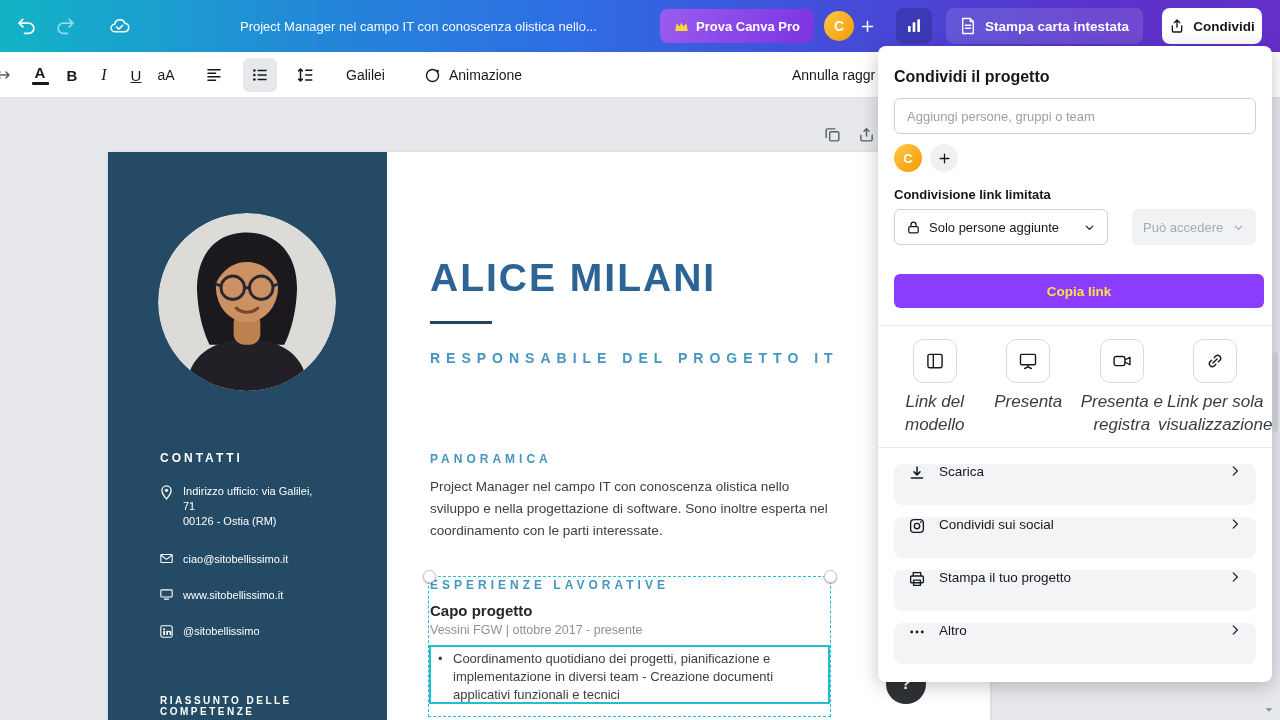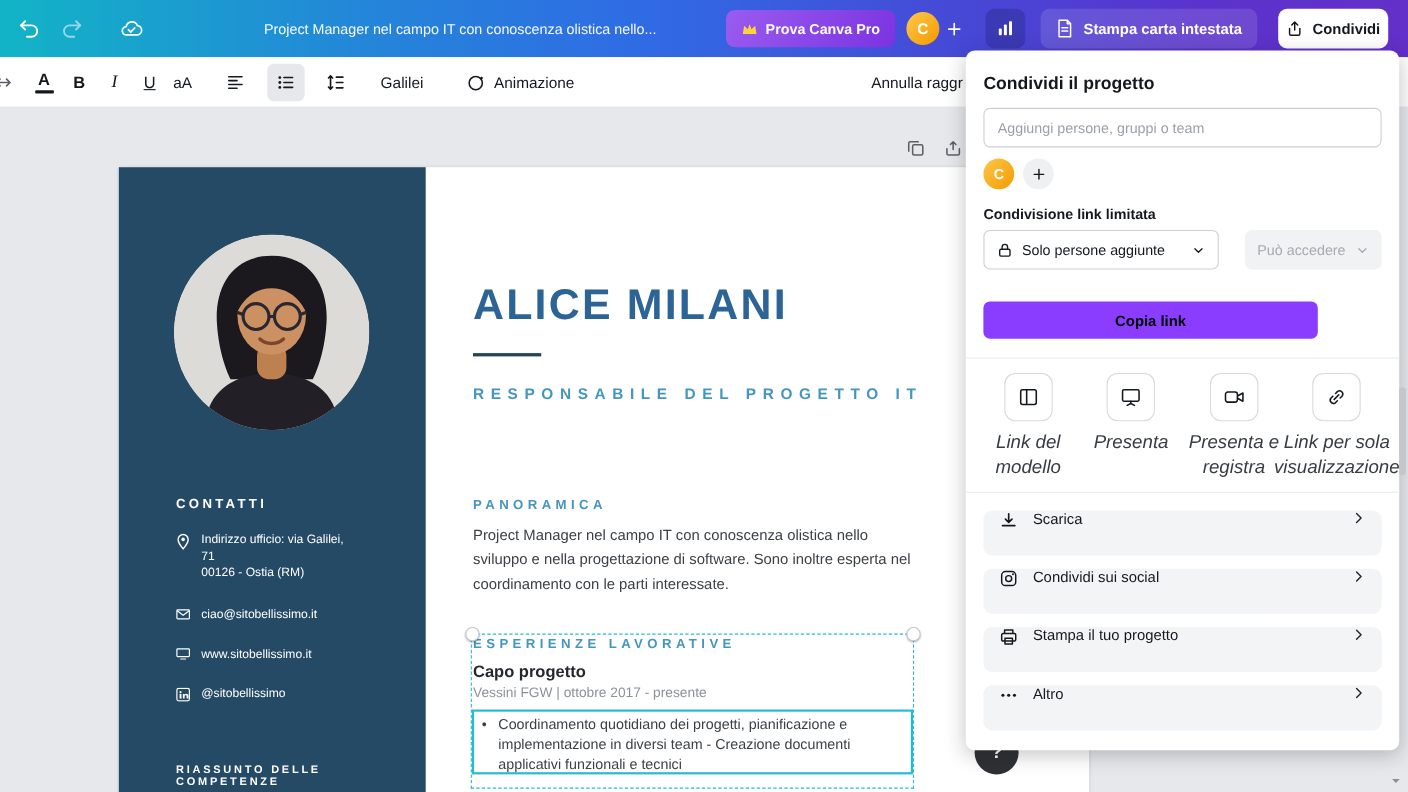--- a/index.html
+++ b/index.html
@@ -98,22 +98,22 @@
   .people-input::placeholder { color:#9ba1a8; }
   .panel-avatar { left:16px; top:98px; width:28px; height:28px; font-size:13px; }
   .panel-add { position:absolute; left:52px; top:98px; width:28px; height:28px; border-radius:50%; border:none;
     background:#eef0f2; color:#14181d; display:flex; align-items:center; justify-content:center; cursor:pointer; }
   .link-label { position:absolute; left:16px; top:141px; font-size:13px; font-weight:700; color:#14181d; }
   .dd-row { position:absolute; left:16px; top:163px; width:362px; display:flex; gap:24px; }
   .dd { height:36px; border-radius:6px; display:flex; align-items:center; gap:8px; padding:0 11px;
     font-size:13px; font-family:inherit; cursor:pointer; }
   .dd-access { flex:1 1 auto; background:#fff; border:1px solid #ccd0d5; color:#14181d; font-weight:500; }
   .dd-perm { width:124px; background:#f1f2f4; border:none; color:#a6abb1; justify-content:space-between; }
-  .copy-btn { position:absolute; left:16px; top:228px; width:304px; height:34px; border:none; border-radius:6px;
-    background:#8b3dff; color:#000000; font-size:13.5px; font-weight:700; font-family:inherit; cursor:pointer; }
+  .copy-btn { position:absolute; left:16px; top:228px; width:370px; height:34px; border:none; border-radius:6px;
+    background:#8b3dff; color:#fde047; font-size:13.5px; font-weight:700; font-family:inherit; cursor:pointer; }
   .panel-divider { position:absolute; left:0; width:394px; height:1px; background:#e9ebee; }
   .opt-row { position:absolute; left:10px; top:293px; width:374px; display:flex; }
   .opt { width:93.5px; display:flex; flex-direction:column; align-items:center; cursor:pointer;
     background:none; border:none; font-family:inherit; }
   .opt-icon { width:44px; height:44px; border:1px solid #d7dade; border-radius:10px; background:#fff;
     display:flex; align-items:center; justify-content:center; color:#14191e; }
   .opt-label { margin-top:8px; font-size:17px; line-height:1.35; color:#383d43; text-align:center;font-style:italic; }
   .action-row { position:absolute; left:16px; width:362px; height:41px; background:#f3f4f6; border:none;
     border-radius:8px; display:flex; padding:0 14px; gap:13px; cursor:pointer;
     font-family:inherit; color:#15191e; }

